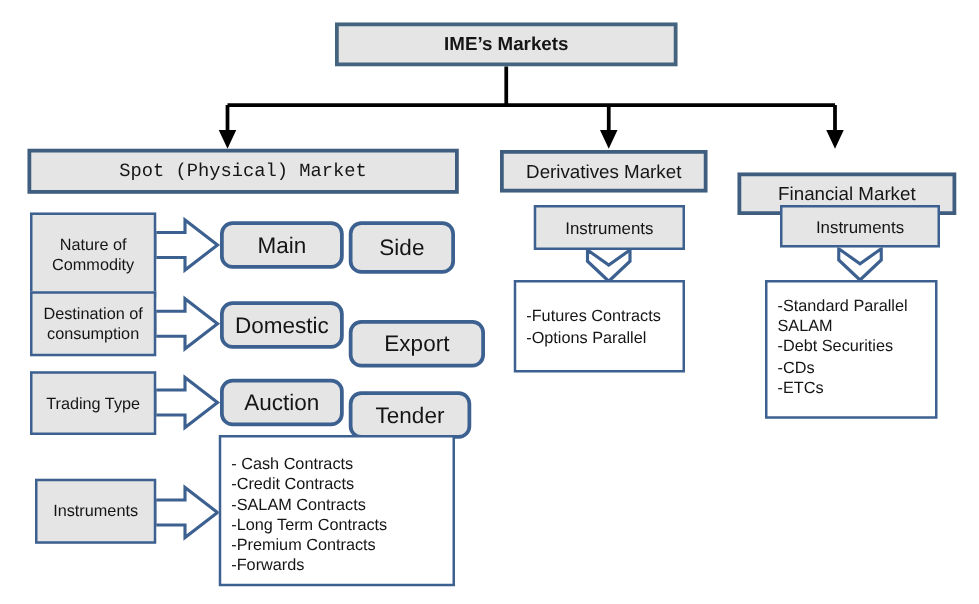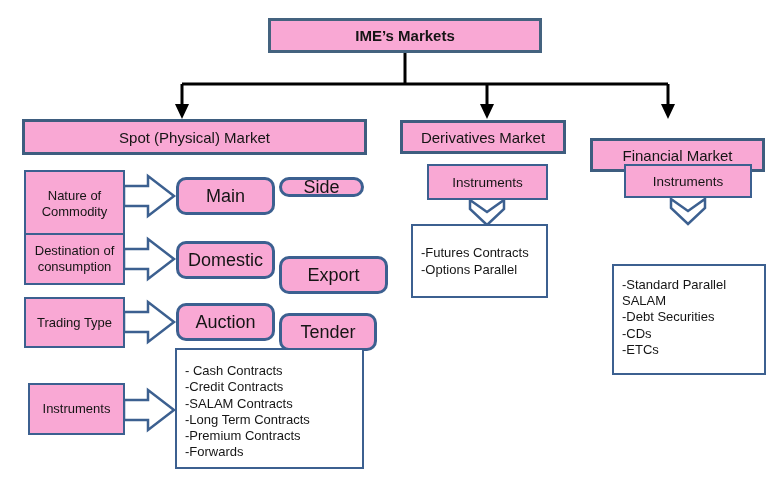--- a/index.html
+++ b/index.html
@@ -5,21 +5,21 @@
   html,body{margin:0;padding:0;background:#ffffff;}
   body{font-family:"Liberation Sans",sans-serif;color:#151515;}
   :root{
     --header_border:#3e5d7f;
     --box_border:#3c6090;
     --connector:#000000;
     --text:#151515;
   }
   #canvas{position:relative;width:783px;height:483px;background:#fff;overflow:hidden;}
   .abs{position:absolute;box-sizing:border-box;}
-  .node{background:#f9a8d4;border:3px solid var(--header_border);display:flex;align-items:center;justify-content:center;text-align:center;z-index:2;}
+  .node{background:#e5e5e5;border:3px solid var(--header_border);display:flex;align-items:center;justify-content:center;text-align:center;z-index:2;}
   .node.thin{border-width:2.5px;border-color:var(--box_border);}
   .rootbox{font-size:15px;font-weight:600;}
   .header{font-size:15px;}
   .catlabel{font-size:13px;line-height:16px;padding:2px;}
   .rounded{border:3px solid var(--box_border);border-radius:10px;font-size:18px;}
   .listbox{background:#fff;border:2.5px solid var(--box_border);z-index:2;font-size:13px;text-align:left;}
   .listbox .li{white-space:normal;}
   svg.shape{position:absolute;z-index:1;overflow:visible;}
   #tree{position:absolute;left:0;top:0;z-index:0;}
 </style>
@@ -40,21 +40,21 @@
       <path d="M175,104 L189,104 L182,119 Z"></path>
       <path d="M480,104 L494,104 L487,119 Z"></path>
       <path d="M661,104 L675,104 L668,119 Z"></path>
     </g>
   </svg>
 
   <div class="abs node rootbox" style="left:268px;top:18px;width:274px;height:35px;border-color:#44637f;">
     <span>IME’s Markets</span>
   </div>
 
-  <div class="abs node header" style="left:22px;top:119px;width:345px;height:36px;">
+  <div class="abs node header" style="left:22px;top:119px;width:345px;height:36px;font-family:Liberation Mono, monospace;">
     <span>Spot (Physical) Market</span>
   </div>
   <div class="abs node header" style="left:400px;top:120px;width:166px;height:34px;">
     <span>Derivatives Market</span>
   </div>
   <div class="abs node header" style="left:590px;top:120px;width:175px;height:34px;margin-top:18px;">
     <span>Financial Market</span>
   </div>
 
   <div class="abs node thin catlabel" style="left:24px;top:170px;width:101px;height:68px;">
@@ -79,21 +79,21 @@
   <svg class="shape" style="left:124px;top:300px;" width="52" height="44" viewBox="0 0 52 44">
     <path d="M0,12 L24,12 L24,2 L50,22 L24,42 L24,32 L0,32 Z" fill="#ffffff" stroke="#3c6090" stroke-width="2.5"></path>
   </svg>
   <svg class="shape" style="left:124px;top:388px;" width="52" height="44" viewBox="0 0 52 44">
     <path d="M0,12 L24,12 L24,2 L50,22 L24,42 L24,32 L0,32 Z" fill="#ffffff" stroke="#3c6090" stroke-width="2.5"></path>
   </svg>
 
   <div class="abs node rounded" style="left:176px;top:177px;width:99px;height:38px;">
     <span>Main</span>
   </div>
-  <div class="abs node rounded" style="left:279px;top:177px;width:85px;height:20px;text-align:right;">
+  <div class="abs node rounded" style="left:279px;top:177px;width:85px;height:42px;text-align:right;">
     <span>Side</span>
   </div>
   <div class="abs node rounded" style="left:176px;top:241px;width:99px;height:38px;">
     <span>Domestic</span>
   </div>
   <div class="abs node rounded" style="left:279px;top:256px;width:109px;height:38px;">
     <span>Export</span>
   </div>
   <div class="abs node rounded" style="left:176px;top:303px;width:99px;height:38px;">
     <span>Auction</span>
@@ -121,20 +121,20 @@
     <div class="li">-Futures Contracts</div>
     <div class="li">-Options Parallel</div>
   </div>
 
   <div class="abs node thin" style="left:624px;top:164px;width:128px;height:34px;font-size:13.5px;">
     <span>Instruments</span>
   </div>
   <svg class="shape" style="left:669px;top:197px;" width="38" height="30" viewBox="0 0 38 30">
     <path d="M2,2 L19,14 L36,2 L36,11 L19,27 L2,11 Z" fill="#ffffff" stroke="#3c6090" stroke-width="2.5"></path>
   </svg>
-  <div class="abs listbox" style="left:612px;top:224px;width:154px;height:111px;padding:11px 4px 0 8px;line-height:16.2px;margin-top:40px;">
+  <div class="abs listbox" style="left:612px;top:224px;width:138px;height:111px;padding:11px 4px 0 8px;line-height:16.2px;">
     <div class="li">-Standard Parallel SALAM</div>
     <div class="li">-Debt Securities</div>
     <div class="li">-CDs</div>
     <div class="li">-ETCs</div>
   </div>
 
 </div>
 
 </body></html>

